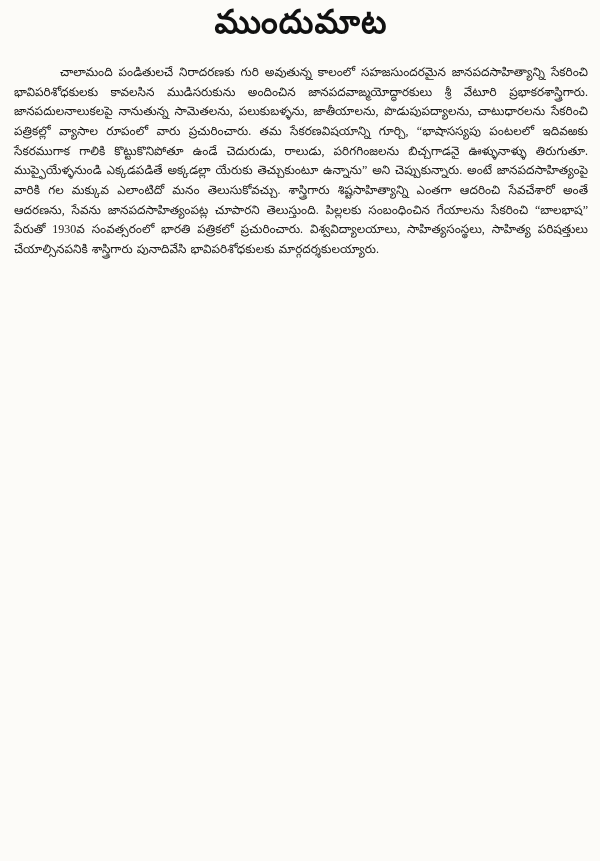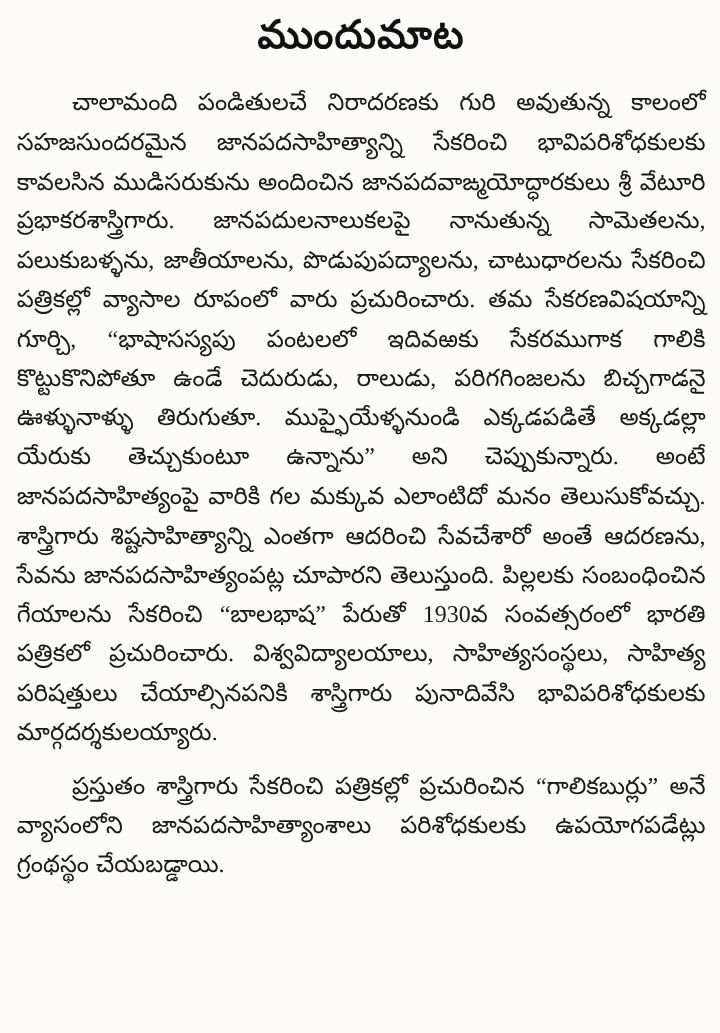--- a/index.html
+++ b/index.html
@@ -7,47 +7,46 @@
     padding: 0;
     background: #d8d5cf;
   }
   .scan-page {
     width: 600px;
     height: 861px;
     margin: 0 auto;
     background: #fcfbf8;
     color: #161412;
     box-sizing: border-box;
-    padding: 11px 12px 14px 14px;
+    padding: 4px 12px 14px 14px;
     overflow: hidden;
     font-family: "Liberation Serif", "DejaVu Serif", serif;
   }
   .page-title {
     margin: 0 0 14px 0;
     text-align: center;
     font-size: 33px;
     font-weight: 700;
     letter-spacing: 1px;
     color: #111;
   }
   .body-text p {
     margin: 0 0 12px 0;
-    font-size: 20px;
+    font-size: 12px;
     line-height: 1.64;
     text-align: justify;
     text-indent: 46px;
     color: #1b1916;
     word-spacing: 1px;
   }
   .body-text p:last-child {
     margin-bottom: 0;
   }
 </style>
 </head>
 <body>
 
 <div class="scan-page">
   <h1 class="page-title">ముందుమాట</h1>
   <div class="body-text">
     <p>చాలామంది పండితులచే నిరాదరణకు గురి అవుతున్న కాలంలో సహజసుందరమైన జానపదసాహిత్యాన్ని సేకరించి భావిపరిశోధకులకు కావలసిన ముడిసరుకును అందించిన జానపదవాఙ్మయోద్ధారకులు శ్రీ వేటూరి ప్రభాకరశాస్త్రిగారు. జానపదులనాలుకలపై నానుతున్న సామెతలను, పలుకుబళ్ళను, జాతీయాలను, పొడుపుపద్యాలను, చాటుధారలను సేకరించి పత్రికల్లో వ్యాసాల రూపంలో వారు ప్రచురించారు. తమ సేకరణవిషయాన్ని గూర్చి, “భాషాసస్యపు పంటలలో ఇదివఱకు సేకరముగాక గాలికి కొట్టుకొనిపోతూ ఉండే చెదురుడు, రాలుడు, పరిగగింజలను బిచ్చగాడనై ఊళ్ళునాళ్ళు తిరుగుతూ. ముప్ఫైయేళ్ళనుండి ఎక్కడపడితే అక్కడల్లా యేరుకు తెచ్చుకుంటూ ఉన్నాను” అని చెప్పుకున్నారు. అంటే జానపదసాహిత్యంపై వారికి గల మక్కువ ఎలాంటిదో మనం తెలుసుకోవచ్చు. శాస్త్రిగారు శిష్టసాహిత్యాన్ని ఎంతగా ఆదరించి సేవచేశారో అంతే ఆదరణను, సేవను జానపదసాహిత్యంపట్ల చూపారని తెలుస్తుంది. పిల్లలకు సంబంధించిన గేయాలను సేకరించి “బాలభాష” పేరుతో 1930వ సంవత్సరంలో భారతి పత్రికలో ప్రచురించారు. విశ్వవిద్యాలయాలు, సాహిత్యసంస్థలు, సాహిత్య పరిషత్తులు చేయాల్సినపనికి శాస్త్రిగారు పునాదివేసి భావిపరిశోధకులకు మార్గదర్శకులయ్యారు.</p>
-    <p>ప్రస్తుతం శాస్త్రిగారు సేకరించి పత్రికల్లో ప్రచురించిన “గాలికబుర్లు” అనే వ్యాసంలోని జానపదసాహిత్యాంశాలు పరిశోధకులకు ఉపయోగపడేట్లు గ్రంథస్థం చేయబడ్డాయి.</p>
   </div>
 </div>
 
 </body></html>

